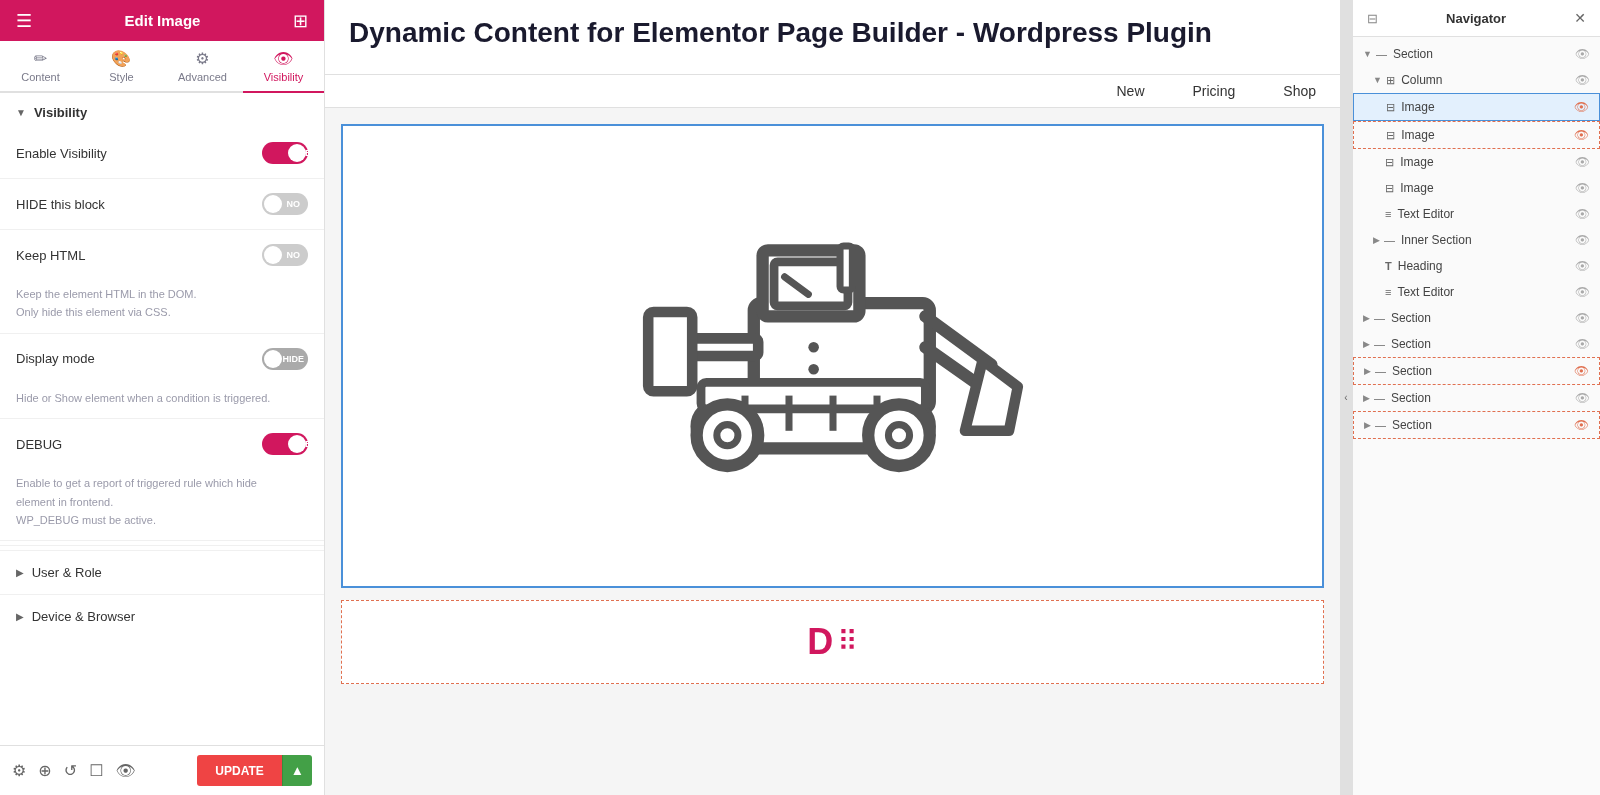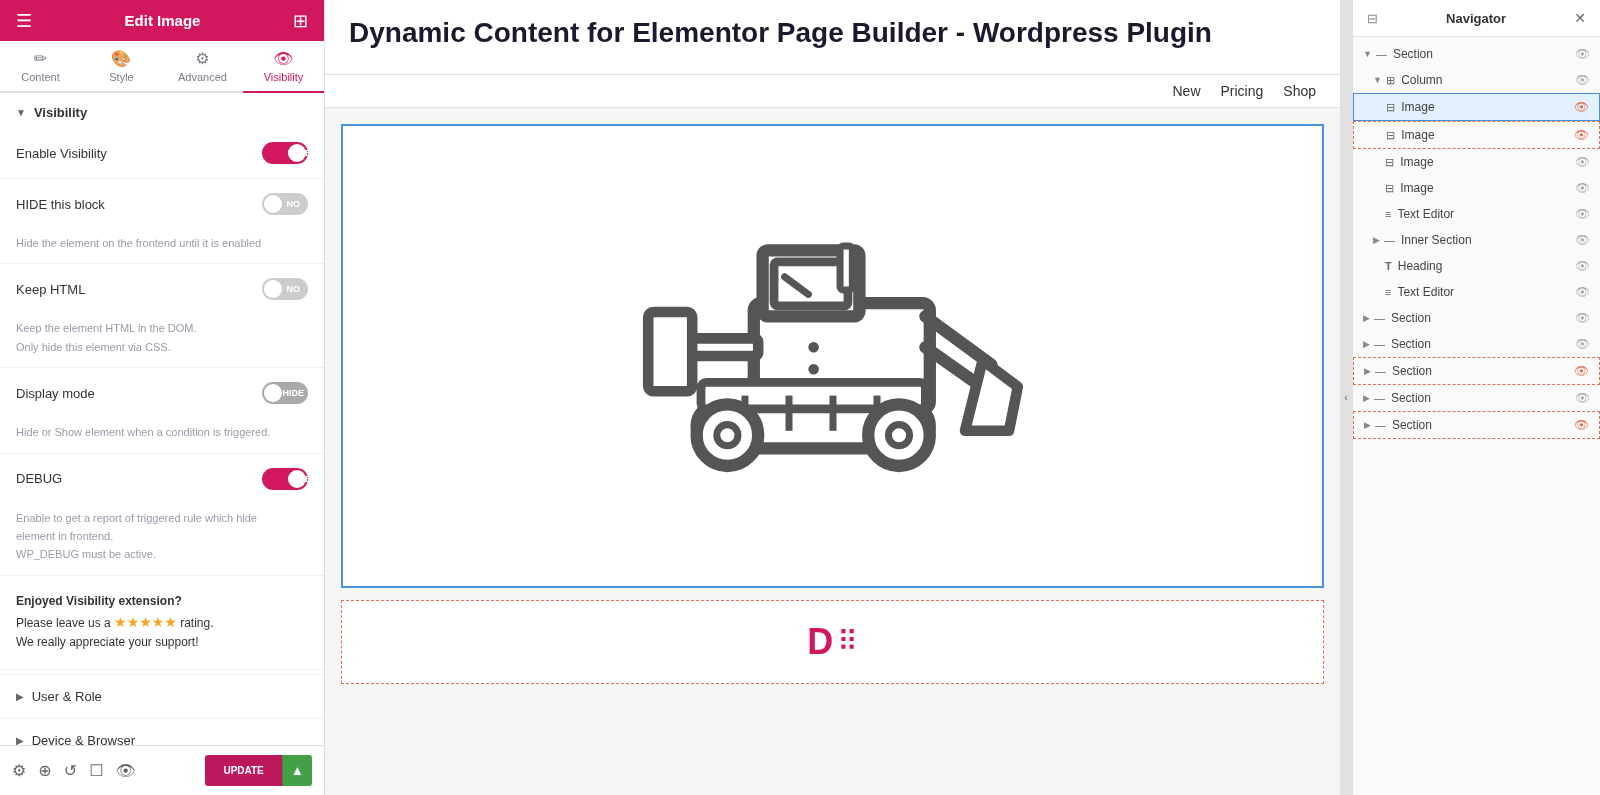--- a/index.html
+++ b/index.html
@@ -40,30 +40,30 @@
     .promo-box strong { font-weight: 700; }
     .stars { color: #f5a623; font-size: 14px; }
 
     .accordion-item { border-top: 1px solid #f0f0f0; }
     .accordion-header { display: flex; align-items: center; gap: 8px; padding: 14px 16px; cursor: pointer; font-size: 13px; font-weight: 500; color: #333; }
     .accordion-header .acc-arrow { font-size: 10px; color: #666; }
 
     .left-footer { display: flex; align-items: center; justify-content: space-between; padding: 8px 12px; border-top: 1px solid #e0e0e0; background: #fff; height: 50px; }
     .footer-icons { display: flex; gap: 12px; align-items: center; color: #666; font-size: 16px; }
     .update-btn-group { display: flex; }
-    .update-btn { background: #be185d; color: #fff; border: none; padding: 8px 18px; font-size: 10px; font-weight: 700; cursor: pointer; border-radius: 3px 0 0 3px; }
+    .update-btn { background: #ef4444; color: #fff; border: none; padding: 8px 18px; font-size: 12px; font-weight: 700; cursor: pointer; border-radius: 3px 0 0 3px; }
     .update-arrow-btn { background: #43a047; color: #fff; border: none; padding: 8px 8px; cursor: pointer; border-radius: 0 3px 3px 0; border-left: 1px solid #388e3c; }
 
     
     .main-content { flex: 1; display: flex; flex-direction: column; overflow: hidden; background: #f5f5f5; }
 
     .main-header { background: #fff; padding: 16px 24px 24px; border-bottom: 1px solid #e0e0e0; }
     .main-title { font-size: 28px; font-weight: 700; color: #1a1a2e; line-height: 1.2; }
 
-    .main-nav { display: flex; justify-content: flex-end; gap: 20px; padding: 8px 24px; background: #fff; border-bottom: 1px solid #e0e0e0; }
+    .main-nav { display: flex; justify-content: flex-end; gap: 48px; padding: 8px 24px; background: #fff; border-bottom: 1px solid #e0e0e0; }
     .main-nav a { font-size: 14px; color: #333; text-decoration: none; cursor: pointer; }
 
     .canvas { flex: 1; overflow-y: auto; padding: 0; }
     .canvas-inner { padding: 16px; }
     .element-box-blue { border: 2px solid #4a90d9; background: #fff; margin-bottom: 12px; position: relative; }
 
     .date-badge { background: #e07050; color: #fff; font-size: 11px; padding: 4px 8px; position: absolute; top: 0; left: 0; line-height: 1.6; }
     .date-badge span { font-weight: 700; }
 
     .image-area { display: flex; align-items: center; justify-content: center; padding: 40px 20px; min-height: 440px; }
@@ -143,23 +143,20 @@
 
     <div class="divider"></div>
 
     <div class="toggle-row">
       <span class="toggle-label">HIDE this block</span>
       <div class="toggle off">
         <div class="toggle-knob"></div>
         <span class="toggle-text">NO</span>
       </div>
     </div>
-    <div class="setting-row">
-      <span class="setting-desc">Hide the element on the frontend until it is enabled</span>
-    </div>
 
     <div class="divider"></div>
 
     <div class="toggle-row">
       <span class="toggle-label">Keep HTML</span>
       <div class="toggle off">
         <div class="toggle-knob"></div>
         <span class="toggle-text">NO</span>
       </div>
     </div>
@@ -191,27 +188,20 @@
       </div>
     </div>
     <div class="setting-row">
       <span class="setting-desc">Enable to get a report of triggered rule which hide</span><br>
       <span class="setting-desc">element in frontend.</span><br>
       <span class="setting-desc">WP_DEBUG must be active.</span>
     </div>
 
     <div class="divider"></div>
 
-    <div class="promo-box">
-      <strong>Enjoyed Visibility extension?</strong><br>
-      <span>Please leave us a</span>
-      <span class="stars">★★★★★</span>
-      <span>rating.</span><br>
-      <span>We really appreciate your support!</span>
-    </div>
 
     <div class="divider"></div>
 
     <div class="accordion-item">
       <div class="accordion-header">
         <span class="acc-arrow">▶</span>
         <span>User &amp; Role</span>
       </div>
     </div>
     <div class="accordion-item">

